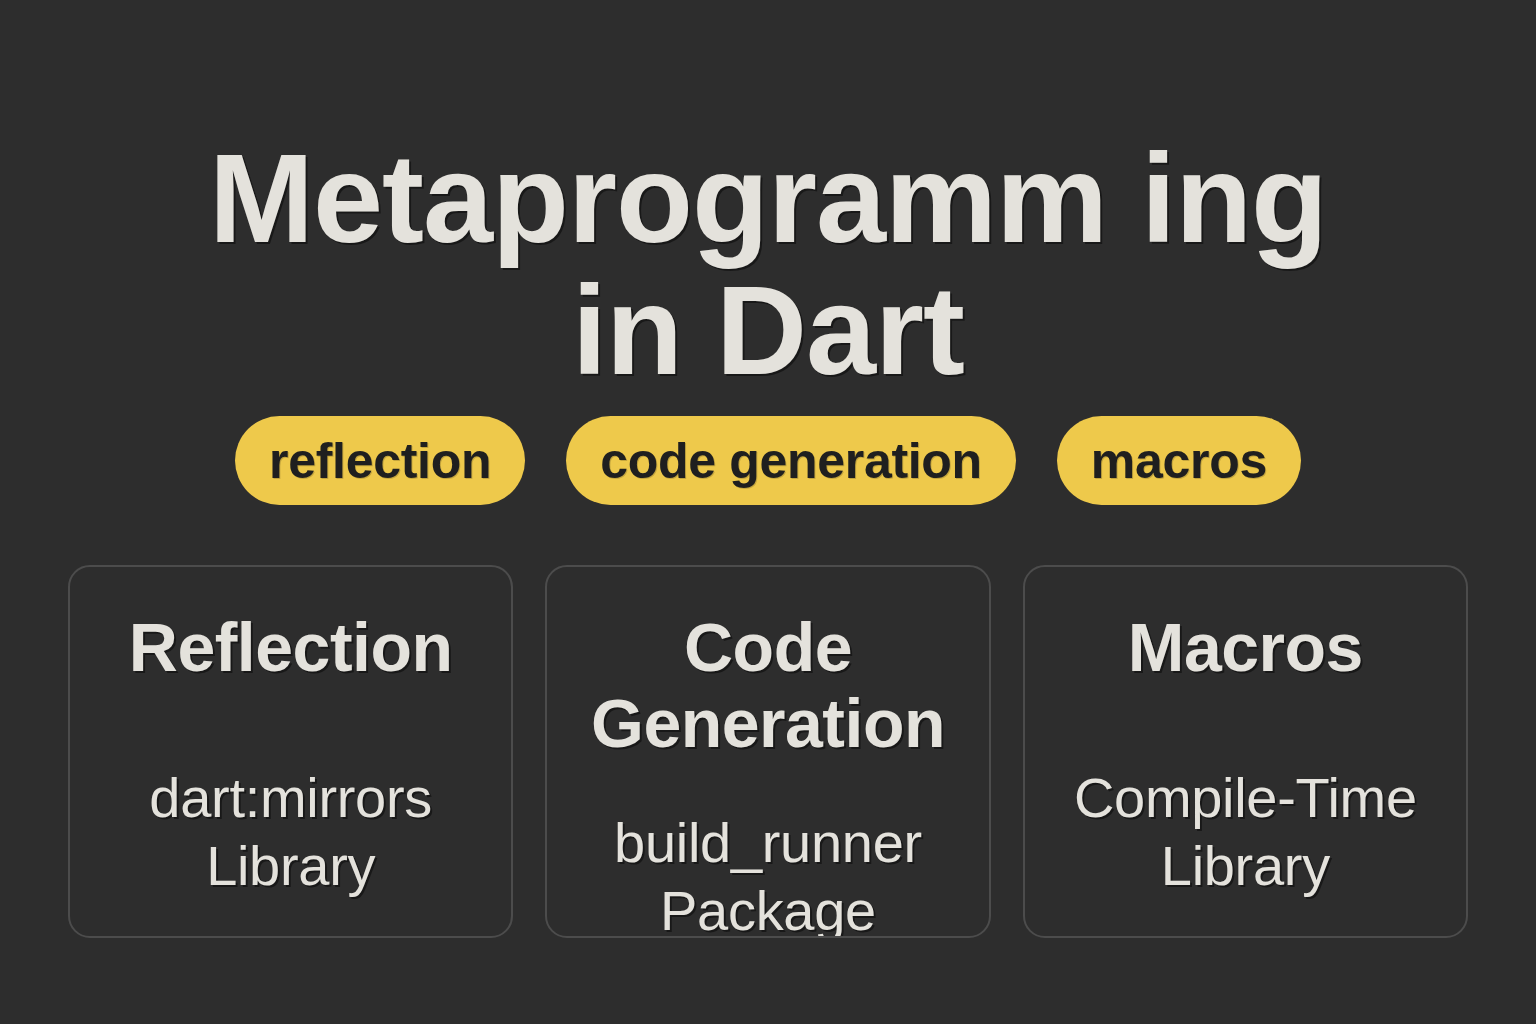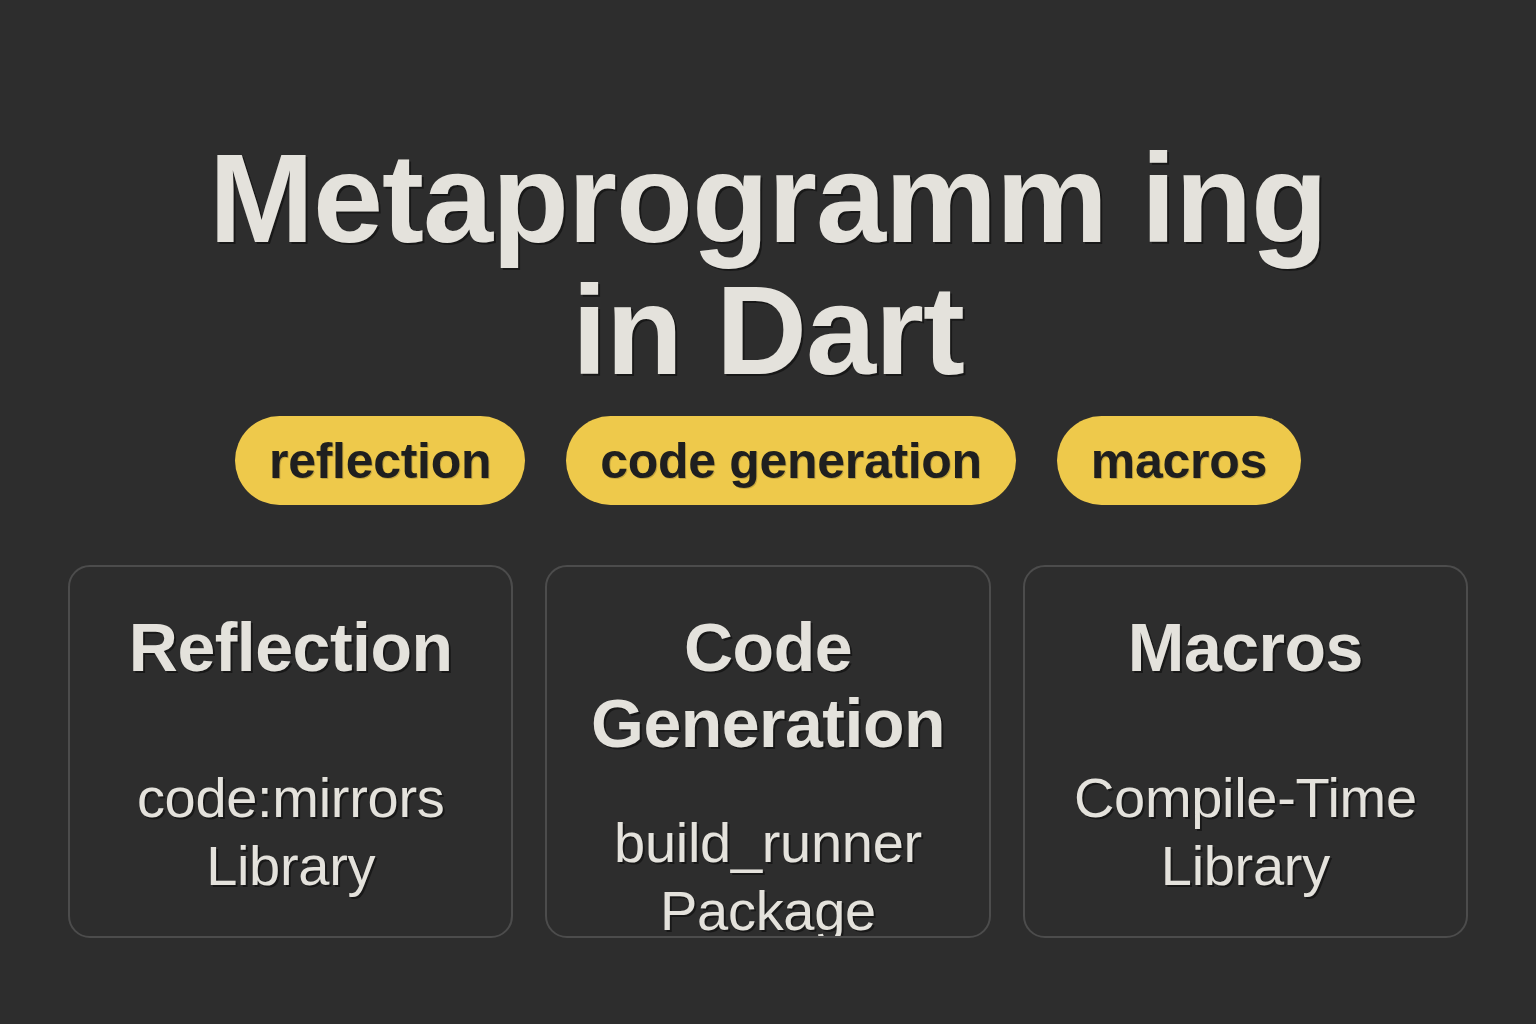--- a/index.html
+++ b/index.html
@@ -134,21 +134,21 @@
   <div class="pill-row">
     <div class="pill">reflection</div>
     <div class="pill">code generation</div>
     <div class="pill">macros</div>
   </div>
 
   <div class="card-row">
 
     <div class="card">
       <div class="card-title">Reflection</div>
-      <div class="card-desc">code:mirrors
+      <div class="card-desc">dart:mirrors
 Library</div>
     </div>
 
     <div class="card card-tight">
       <div class="card-title">Code
 Generation</div>
       <div class="card-desc">build_runner
 Package</div>
     </div>
 

